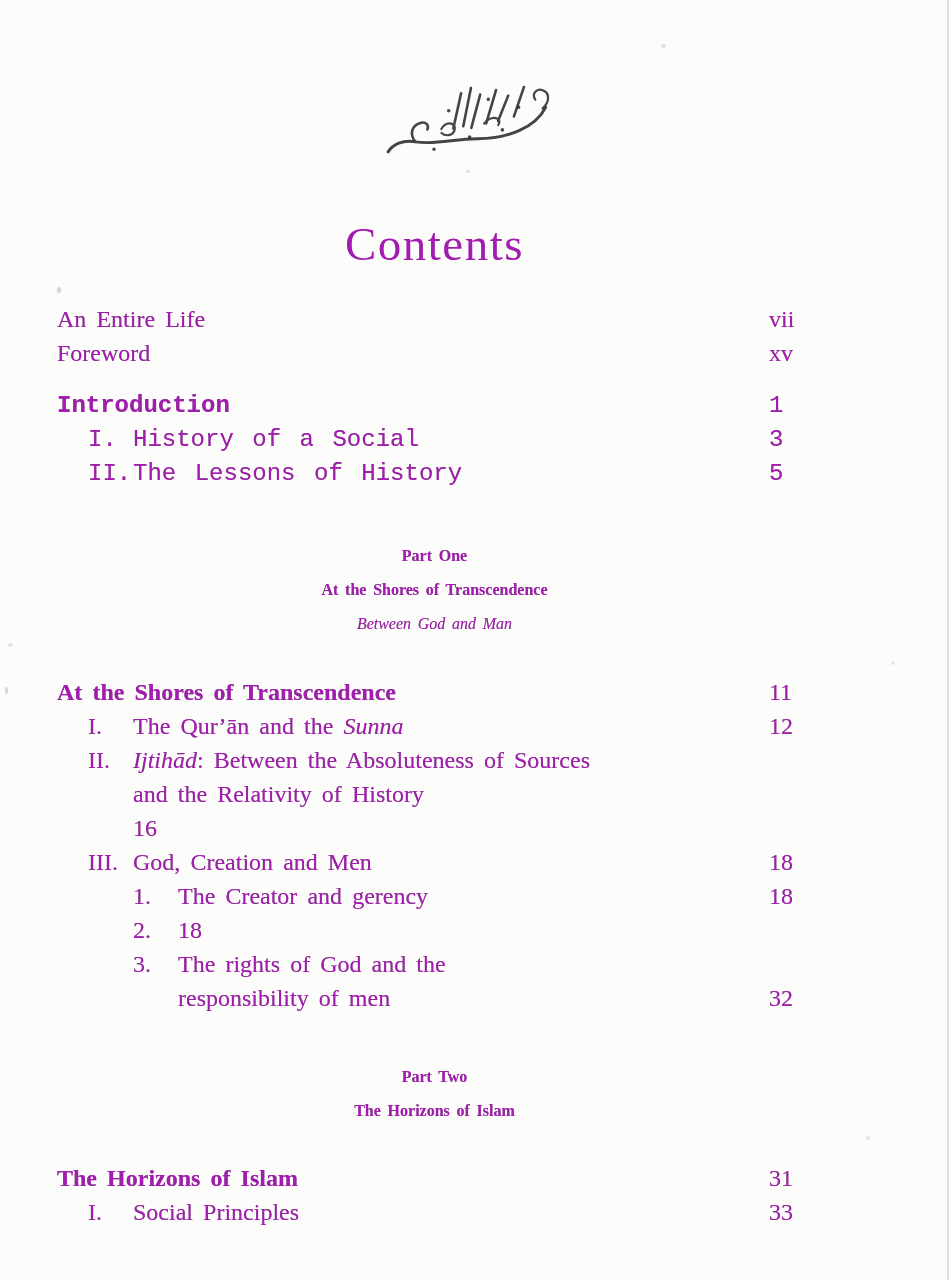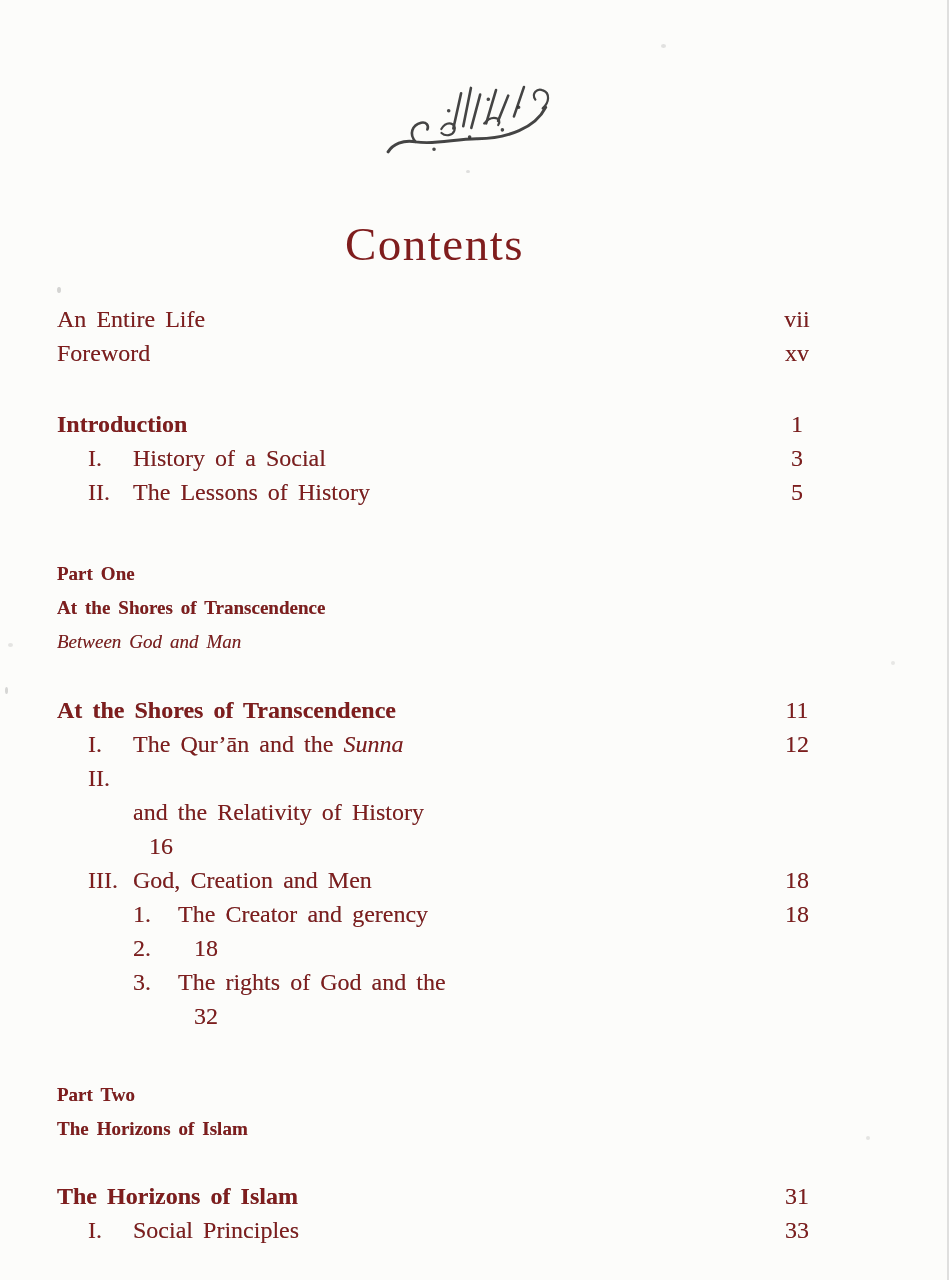--- a/index.html
+++ b/index.html
@@ -6,21 +6,21 @@
   html, body { background: #e8e8e6; }
   body { font-family: "Liberation Serif", "DejaVu Serif", serif; }
 
   .page {
     position: relative;
     width: 949px;
     height: 1280px;
     margin: 0 auto;
     background: #fcfcfa;
     overflow: hidden;
-    color: #7f1d1d;
+    color: #a21caf;
   }
 
   .scan-edge {
     position: absolute;
     right: 0; top: 0;
     width: 2px; height: 100%;
     background: rgba(110,110,110,0.20);
   }
 
   .speck {
@@ -60,40 +60,39 @@
     align-items: baseline;
     line-height: 34px;
     font-size: 24px;
     word-spacing: 0.17em;
     text-shadow: 0 0 0.5px rgba(25,25,25,0.45);
   }
   .row .label { flex: 1; }
   .row .pg {
     flex: none;
     width: 56px;
-    text-align: center;
     margin-right: -13px;
   }
   .row .marker { flex: none; width: 45px; }
 
   .l2   { padding-left: 31px; }
   .l3   { padding-left: 76px; }
   .cont2 { padding-left: 76px; flex-direction: column; }
   .cont3 { padding-left: 121px; }
 
   .bold { font-weight: 700; }
   .it   { font-style: italic; }
 
   .front-matter { margin-top: 32px; }
-  .intro-block  { margin-top: 37px; }
+  .intro-block  { margin-top: 19px; font-family: Liberation Mono, monospace; }
 
   .part-heading {
     margin-top: 48px;
-    text-align: left;
-    font-size: 19px;
+    text-align: center;
+    font-size: 16px;
     line-height: 34px;
     word-spacing: 0.17em;
     text-shadow: 0 0 0.5px rgba(25,25,25,0.45);
   }
   .part-heading.part-two { margin-top: 45px; font-family: Liberation Serif, serif; }
 
   .chapter-block { margin-top: 34px; }
   .chapter-block.ch-two { margin-top: 33px; }
 </style>
 </head>
@@ -179,20 +178,21 @@
         <span class="label bold">At the Shores of Transcendence</span>
         <span class="pg">11</span>
       </div>
       <div class="row l2">
         <span class="marker">I.</span>
         <span class="label"><span>The Qur’ān and the </span><span class="it">Sunna</span></span>
         <span class="pg">12</span>
       </div>
       <div class="row l2">
         <span class="marker">II.</span>
+        <span class="label"><span class="it">Ijtihād</span><span>: Between the Absoluteness of Sources</span></span>
       </div>
       <div class="row cont2">
         <span class="label">and the Relativity of History</span>
         <span class="pg">16</span>
       </div>
       <div class="row l2">
         <span class="marker">III.</span>
         <span class="label">God, Creation and Men</span>
         <span class="pg">18</span>
       </div>
@@ -203,20 +203,21 @@
       </div>
       <div class="row l3">
         <span class="marker">2.</span>
         <span class="pg">18</span>
       </div>
       <div class="row l3">
         <span class="marker">3.</span>
         <span class="label">The rights of God and the</span>
       </div>
       <div class="row cont3">
+        <span class="label">responsibility of men</span>
         <span class="pg">32</span>
       </div>
     </div>
 
     <div class="part-heading part-two">
       <div class="bold">Part Two</div>
       <div class="bold">The Horizons of Islam</div>
     </div>
 
     <div class="chapter-block ch-two">

